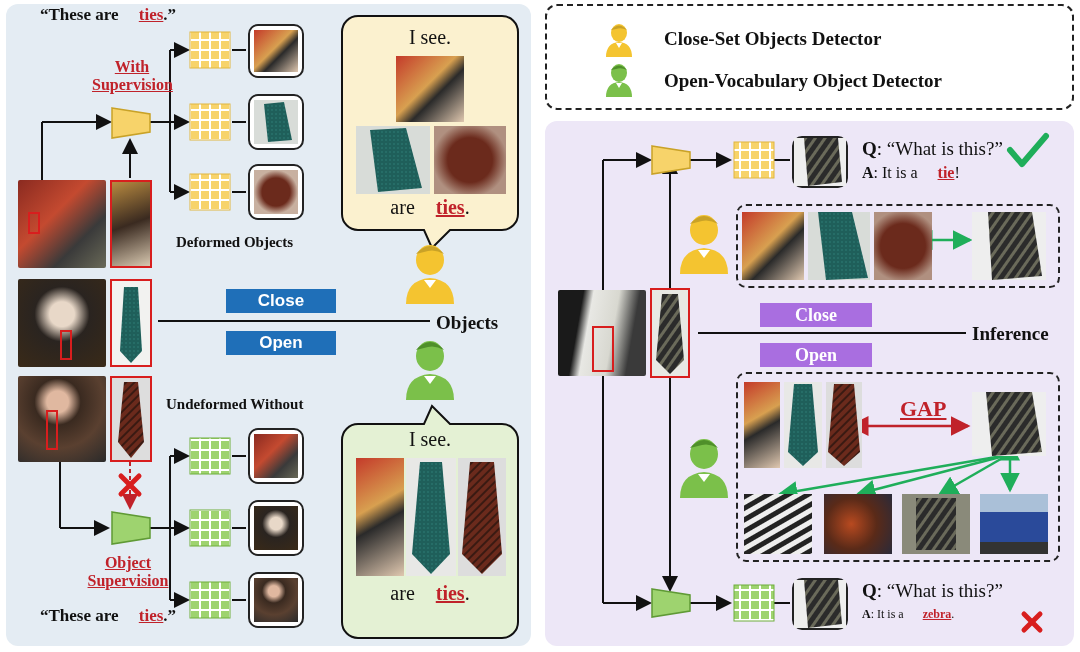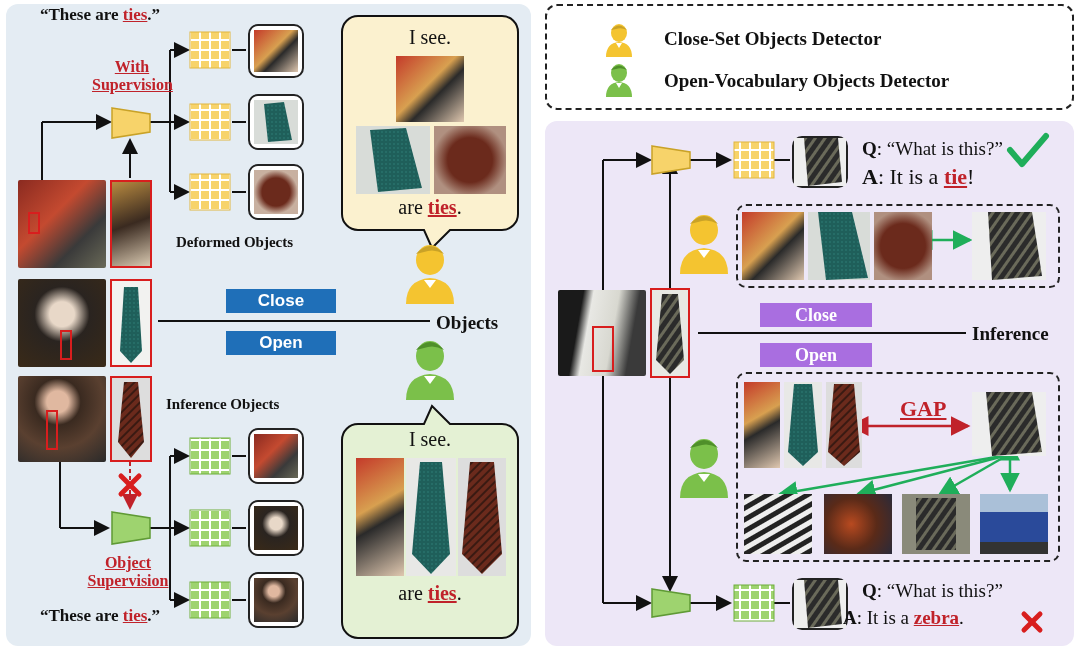--- a/index.html
+++ b/index.html
@@ -5,21 +5,21 @@
   html, body { margin:0; padding:0; background:#ffffff; }
   body { width:1080px; height:652px; position:relative; overflow:hidden;
          font-family:"Liberation Serif", "DejaVu Serif", serif; }
   .abs { position:absolute; }
   .panel-left { left:6px; top:4px; width:525px; height:642px; background:#e4ecf3; border-radius:12px; }
   .panel-right-bg { left:545px; top:121px; width:529px; height:525px; background:#ede7f7; border-radius:12px; }
   .legend-box { left:545px; top:4px; width:529px; height:106px; border:2px dashed #222; border-radius:12px; box-sizing:border-box; background:#fff; }
   .bold { font-weight:bold; }
   .txt { color:#111; white-space:nowrap; }
   .red { color:#c0222a;text-decoration:underline; }
-  .ul { text-decoration:underline; }
+  .ul { text-decoration:underline;margin-left:16px; }
   .btn-blue { background:#1f6fb8; color:#fff; font-family:"Liberation Sans", sans-serif; font-weight:bold; font-size:17px; text-align:center; line-height:24px; }
   .btn-purple { background:#a96ee0; color:#fff; font-family:"Liberation Serif", serif; font-weight:bold; font-size:18px; text-align:center; line-height:24px; }
   .thumb { border:2px solid #d81e1e; box-sizing:border-box; }
   .card { background:#fff; border:2px solid #222; border-radius:10px; box-sizing:border-box; }
   .dash-box { border:2px dashed #222; border-radius:10px; box-sizing:border-box; }
   .photo { border-radius:2px; }
 </style>
 </head>
 <body>
 
@@ -179,21 +179,21 @@
   <ellipse cx="30" cy="20" rx="14" ry="15" fill="#7bc04a"></ellipse>
   <path d="M16,14 Q30,-2 44,14 Q34,8 24,12 z" fill="#4f8f2a"></path>
   <path d="M6,64 Q6,40 30,38 Q54,40 54,64 z" fill="#7bc04a"></path>
   <path d="M24,40 L30,48 L36,40" fill="#fff"></path>
 </svg>
 
 <div class="abs btn-blue" style="left:226px;top:289px;width:110px;height:24px;">Close</div>
 <div class="abs btn-blue" style="left:226px;top:331px;width:110px;height:24px;">Open</div>
 <div class="abs txt bold" style="left:436px;top:312px;font-size:19px;">Objects</div>
 
-<div class="abs txt bold" style="left:166px;top:396px;font-size:15px;">Inference Objects</div>
+<div class="abs txt bold" style="left:166px;top:396px;font-size:15px;">Undeformed Without</div>
 
 <div class="abs card" style="left:248px;top:428px;width:56px;height:56px;">
   <div style="margin:4px;width:44px;height:44px;background:linear-gradient(135deg,#8a2a20,#c44a30 40%,#3a3a3a 70%,#6a6a58);"></div>
 </div>
 <div class="abs card" style="left:248px;top:500px;width:56px;height:56px;">
   <div style="margin:4px;width:44px;height:44px;background:radial-gradient(circle at 50% 40%,#e8d8c8 0 18%,#2a2420 40%,#3a2a18 100%);"></div>
 </div>
 <div class="abs card" style="left:248px;top:572px;width:56px;height:56px;">
   <div style="margin:4px;width:44px;height:44px;background:radial-gradient(circle at 45% 30%,#e0b8a0 0 14%,#3a2a20 30%,#5a4030 60%,#2a2a2a);"></div>
 </div>
@@ -228,21 +228,21 @@
   <path d="M2,35 Q2,21 15,20 Q28,21 28,35z" fill="#f4c430"></path>
     <path d="M12,21 L15,26 L18,21" fill="#fff"></path>
 </svg>
 <div class="abs txt bold" style="left:664px;top:28px;font-size:19px;">Close-Set Objects Detector</div>
 <svg class="abs" style="left:604px;top:62px;" width="30" height="36">
   <ellipse cx="15" cy="11" rx="8" ry="9" fill="#7bc04a"></ellipse>
     <path d="M7,8 Q15,-1 23,8 Q17,5 12,7z" fill="#4f8f2a"></path>
   <path d="M2,35 Q2,21 15,20 Q28,21 28,35z" fill="#7bc04a"></path>
     <path d="M12,21 L15,26 L18,21" fill="#fff"></path>
 </svg>
-<div class="abs txt bold" style="left:664px;top:70px;font-size:19px;">Open-Vocabulary Objects Detector</div>
+<div class="abs txt bold" style="left:664px;top:70px;font-size:19px;">Open-Vocabulary Object Detector</div>
 
 <div class="abs panel-right-bg"></div>
 
 <svg class="abs" style="left:0;top:0;" width="1080" height="652">
   <line x1="603" y1="290" x2="603" y2="160" stroke="#111" stroke-width="2"></line>
   <line x1="603" y1="160" x2="650" y2="160" stroke="#111" stroke-width="2" marker-end="url(#arrK)"></line>
   <line x1="603" y1="376" x2="603" y2="603" stroke="#111" stroke-width="2"></line>
   <line x1="603" y1="603" x2="650" y2="603" stroke="#111" stroke-width="2" marker-end="url(#arrK)"></line>
   <line x1="670" y1="288" x2="670" y2="160" stroke="#111" stroke-width="2" marker-end="url(#arrK)"></line>
   <line x1="670" y1="378" x2="670" y2="590" stroke="#111" stroke-width="2" marker-end="url(#arrK)"></line>
@@ -278,21 +278,21 @@
     </svg>
 </div>
 
 <div class="abs card" style="left:792px;top:136px;width:56px;height:52px;">
   <svg width="52" height="48">
       <rect width="52" height="48" fill="#eee"></rect>
       <polygon points="10,0 44,0 48,44 14,48" fill="url(#tieStripe)"></polygon>
     </svg>
 </div>
 <div class="abs txt" style="left:862px;top:138px;font-size:19px;"><span class="bold">Q</span><span>: “What is this?”</span></div>
-<div class="abs txt" style="left:862px;top:164px;font-size:22px;"><span class="bold">A</span><span>:  It is a </span><span class="red bold ul">tie</span><span>!</span></div>
+<div class="abs txt" style="left:862px;top:164px;font-size:16px;"><span class="bold">A</span><span>:  It is a </span><span class="red bold ul">tie</span><span>!</span></div>
 
 <svg class="abs" style="left:676px;top:210px;" width="56" height="66">
   <ellipse cx="28" cy="20" rx="14" ry="15" fill="#f4c430"></ellipse>
     <path d="M14,14 Q28,-2 42,14 Q32,8 22,12z" fill="#c9a227"></path>
   <path d="M4,64 Q4,40 28,38 Q52,40 52,64z" fill="#f4c430"></path>
     <path d="M22,40 L28,48 L34,40" fill="#fff"></path>
 </svg>
 
 <div class="abs dash-box" style="left:736px;top:204px;width:324px;height:84px;"></div>
 <div class="abs" style="left:742px;top:212px;width:62px;height:68px;background:linear-gradient(135deg,#c43a2a,#d8a050 45%,#2a2a2a 60%,#e0c8b0);"></div>
@@ -338,13 +338,13 @@
     </svg></div>
 <div class="abs" style="left:980px;top:494px;width:68px;height:60px;background:linear-gradient(180deg,#aac0d8 0 30%,#2a4a9a 30% 80%,#333 80%);"></div>
 
 <div class="abs card" style="left:792px;top:578px;width:56px;height:52px;">
   <svg width="52" height="48">
       <rect width="52" height="48" fill="#eee"></rect>
       <polygon points="10,0 44,0 48,44 14,48" fill="url(#tieStripe)"></polygon>
     </svg>
 </div>
 <div class="abs txt" style="left:862px;top:580px;font-size:19px;"><span class="bold">Q</span><span>: “What is this?”</span></div>
-<div class="abs txt" style="left:843px;top:607px;font-size:19px;"><span class="bold">A</span><span>: It is a </span><span class="red bold ul">zebra</span><span>.</span></div>
+<div class="abs txt" style="left:862px;top:607px;font-size:12px;"><span class="bold">A</span><span>: It is a </span><span class="red bold ul">zebra</span><span>.</span></div>
 
 </body></html>

